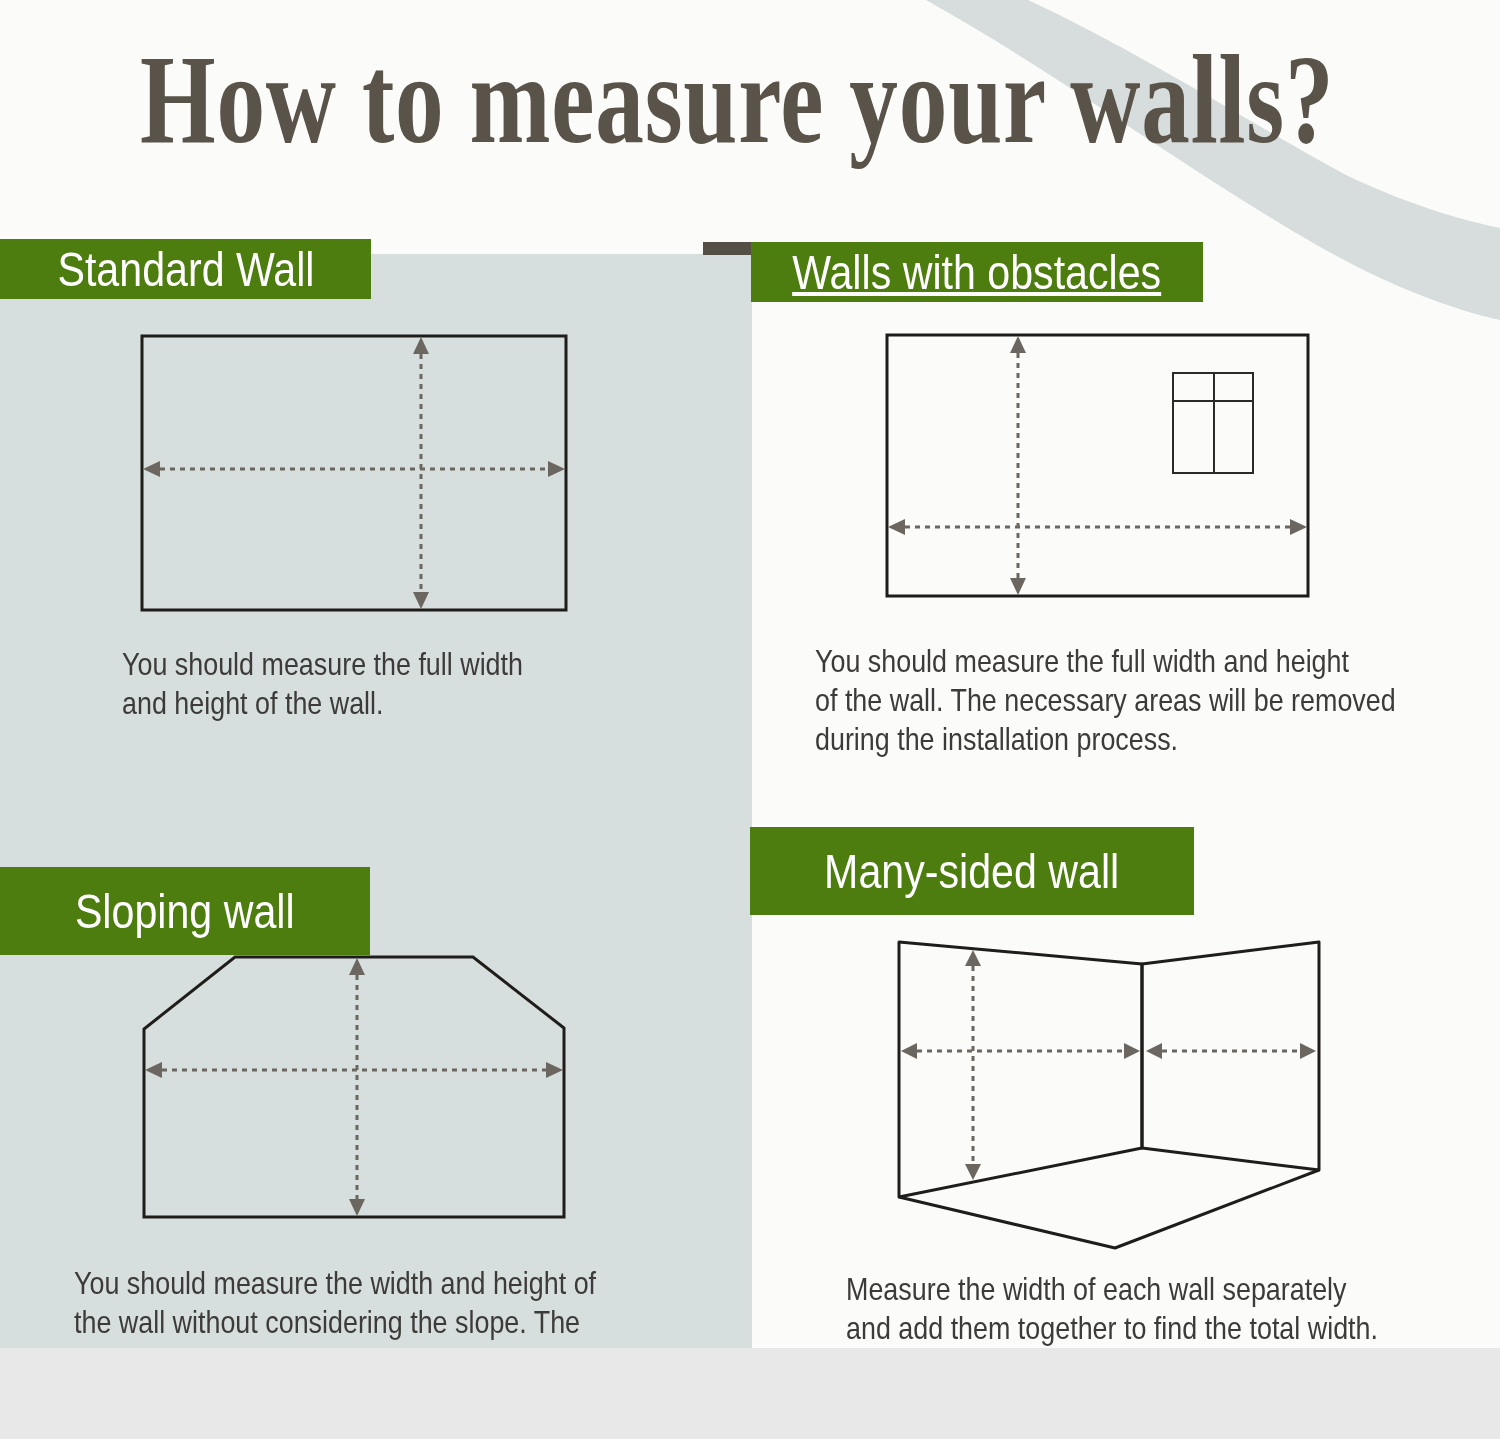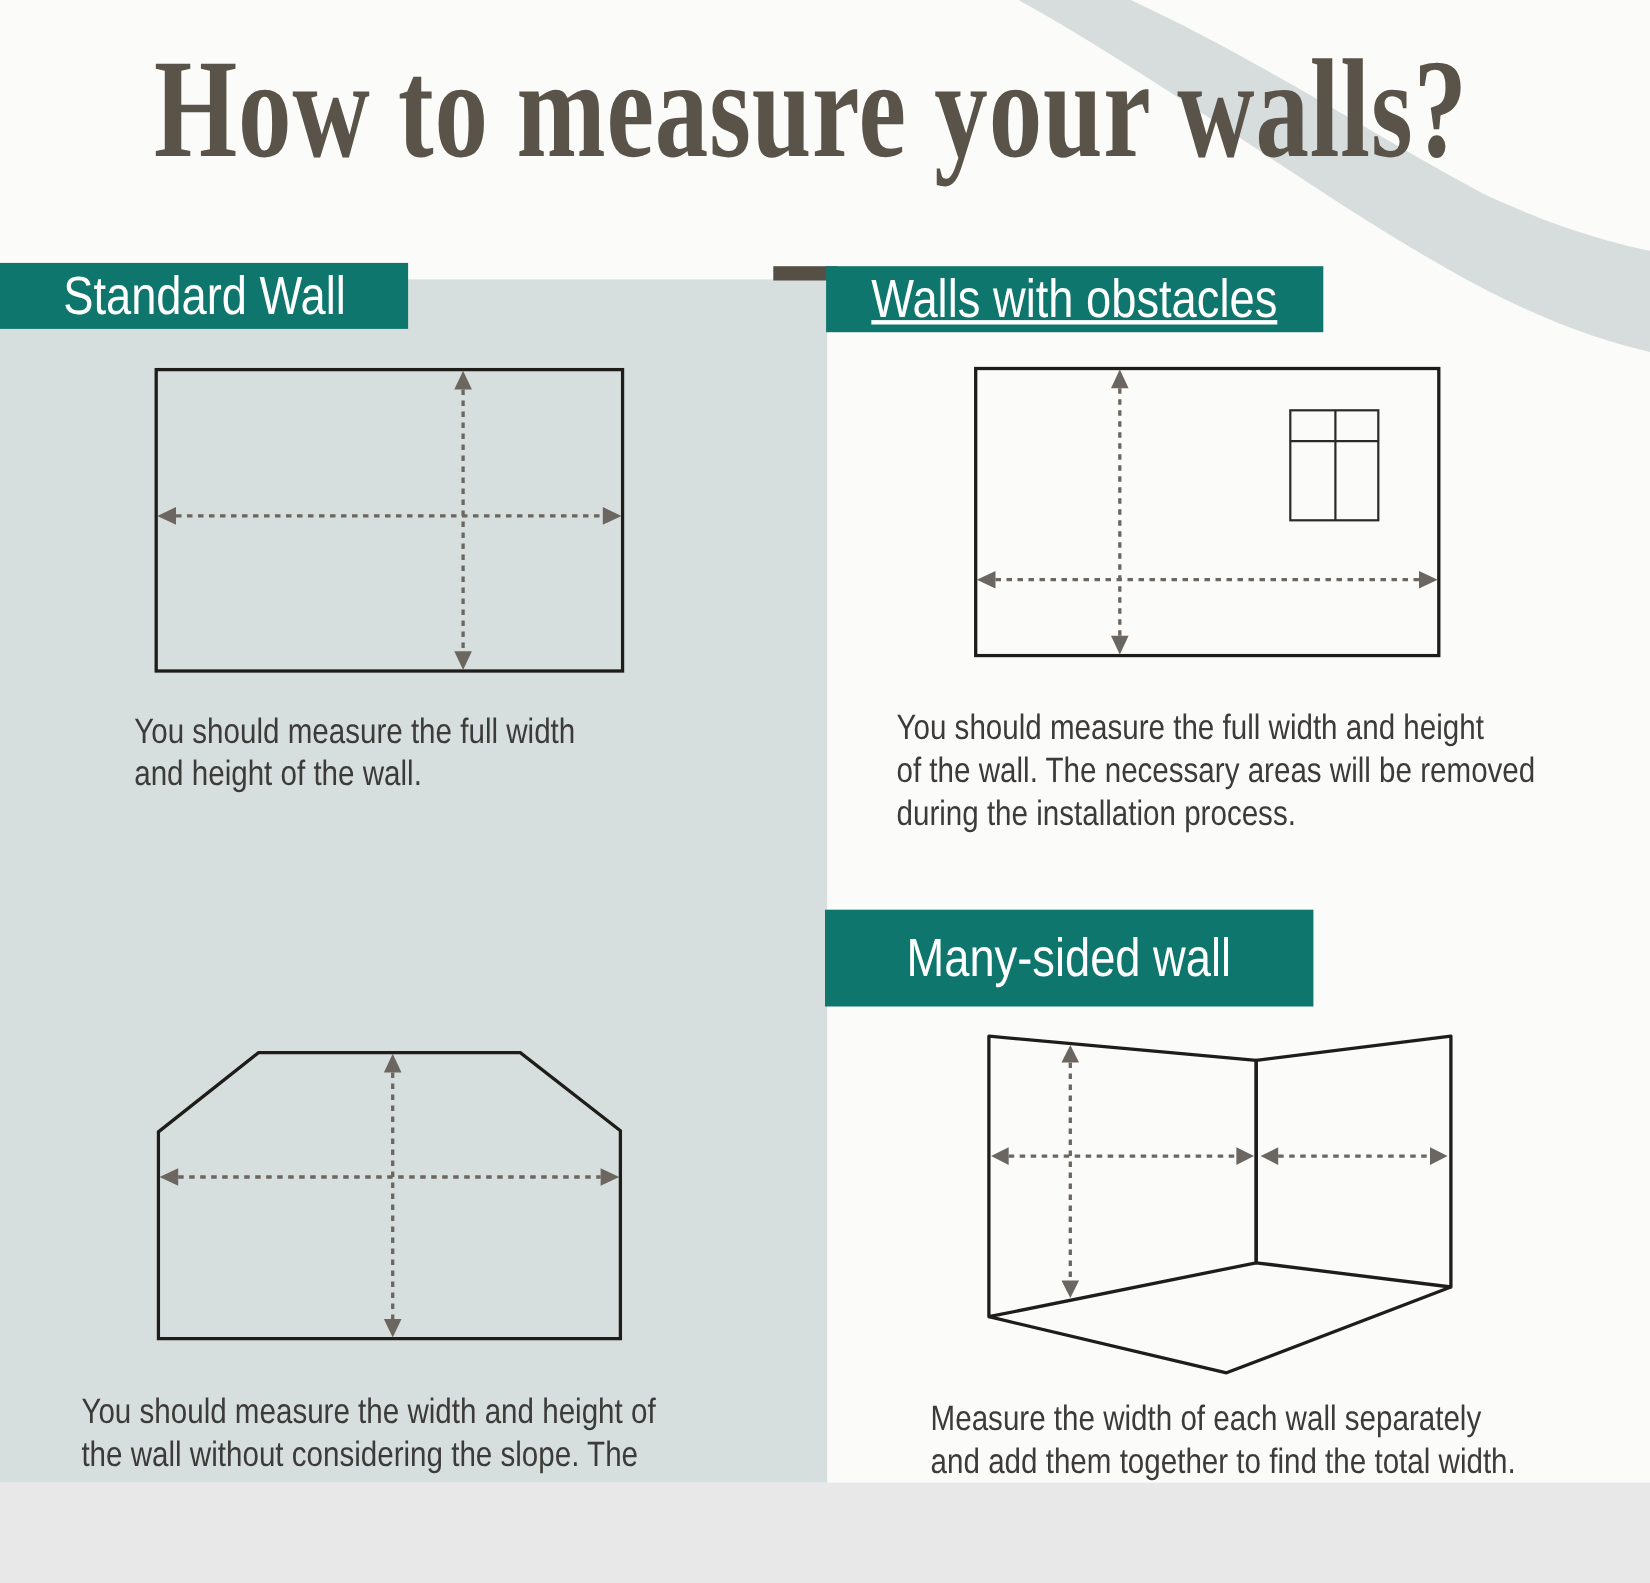--- a/index.html
+++ b/index.html
@@ -12,21 +12,21 @@
     position:absolute;left:0;top:254px;width:752px;height:1177px;
     background:#d7dede;
   }
   .title{
     position:absolute;left:140px;top:24px;margin:0;
     font-family:"Liberation Serif",serif;font-weight:700;
     font-size:128px;line-height:1.18;color:#5a5349;white-space:nowrap;
     transform:scaleX(0.76);transform-origin:left top;letter-spacing:1px;
   }
   .ribbon{
-    position:absolute;background:#0f766e;color:#ffffff;
+    position:absolute;background:#4d7c0f;color:#ffffff;
     display:flex;align-items:center;justify-content:center;
     font-size:49px;font-weight:400;
   }
   .ribbon span{display:inline-block;transform:scaleX(0.84);transform-origin:center;white-space:nowrap;}
   .ribbon-tab{position:absolute;background:#554f46;}
   #rb-standard{left:0;top:239px;width:371px;height:60px;}
   #rb-obstacles{left:751px;top:242px;width:452px;height:60px;text-decoration:underline;}
   #rb-obstacles-tab{left:703px;top:242px;width:58px;height:13px;}
   #rb-sloping{left:0;top:867px;width:370px;height:88px;}
   #rb-many{left:750px;top:827px;width:444px;height:88px;}
@@ -59,20 +59,23 @@
 
   <div class="ribbon" id="rb-standard">
     <span>Standard Wall</span>
   </div>
 
   <div class="ribbon-tab" id="rb-obstacles-tab"></div>
   <div class="ribbon" id="rb-obstacles">
     <span>Walls with obstacles</span>
   </div>
 
+  <div class="ribbon" id="rb-sloping">
+    <span>Sloping wall</span>
+  </div>
 
   <div class="ribbon" id="rb-many">
     <span>Many-sided wall</span>
   </div>
 
   <svg class="diagram" id="dg-standard" width="428" height="278" viewBox="0 0 428 278">
     <rect x="2" y="2" width="424" height="274" fill="none" stroke="#1f1d1a" stroke-width="3"></rect>
     <g stroke="#6b665f" stroke-width="3" stroke-dasharray="5 5" fill="none">
       <line x1="20" y1="135" x2="408" y2="135"></line>
     </g>

